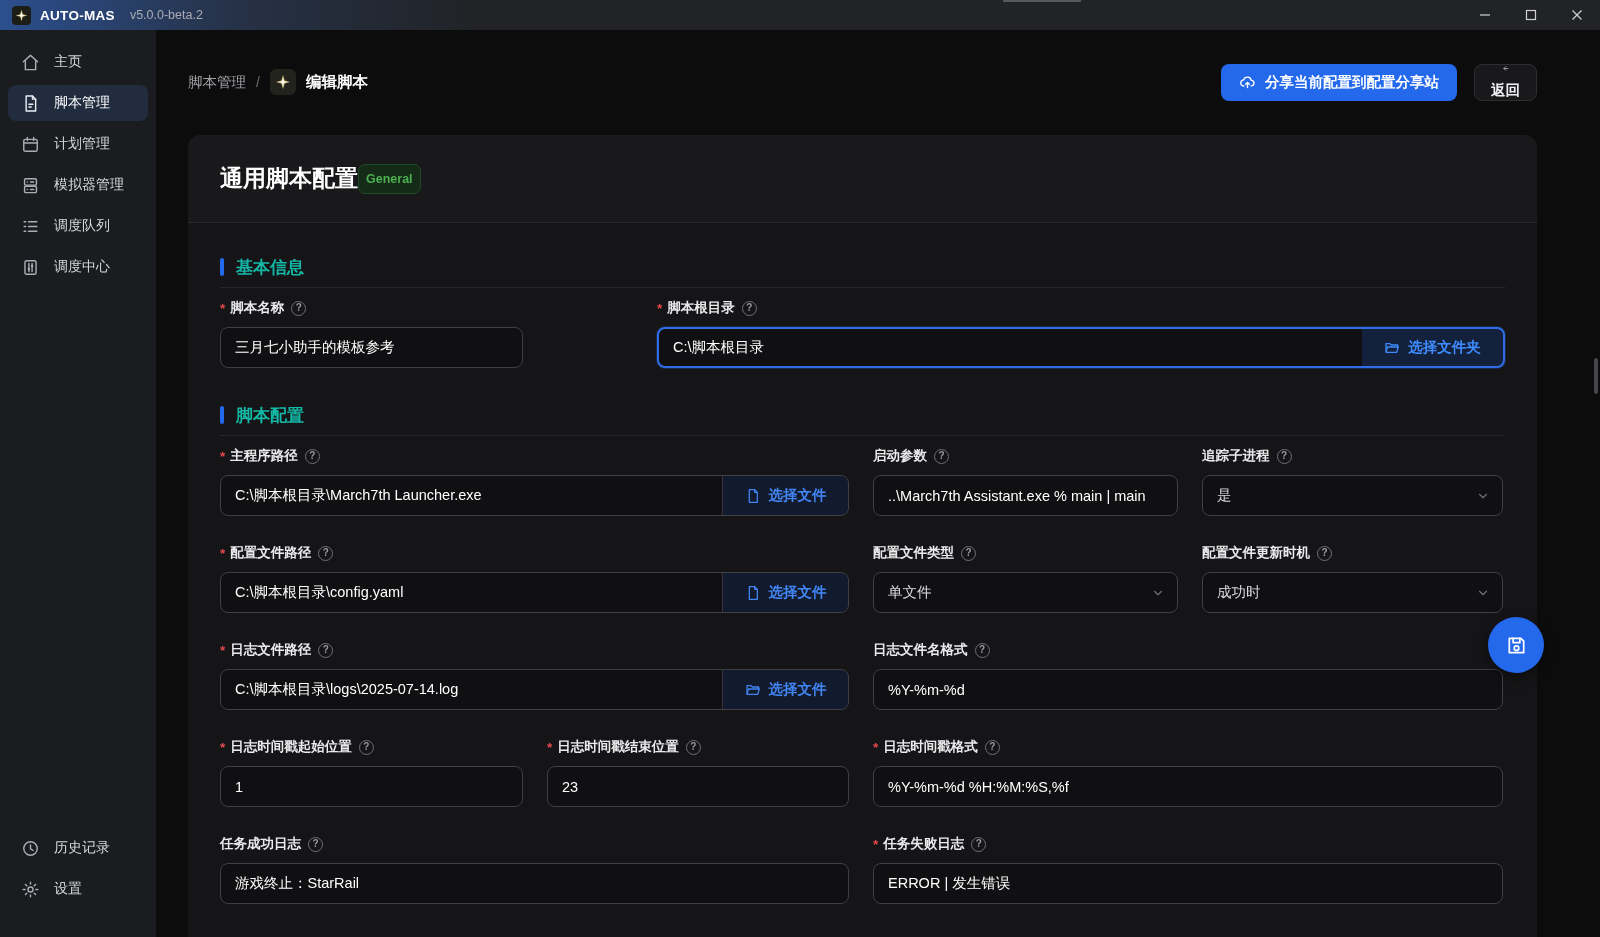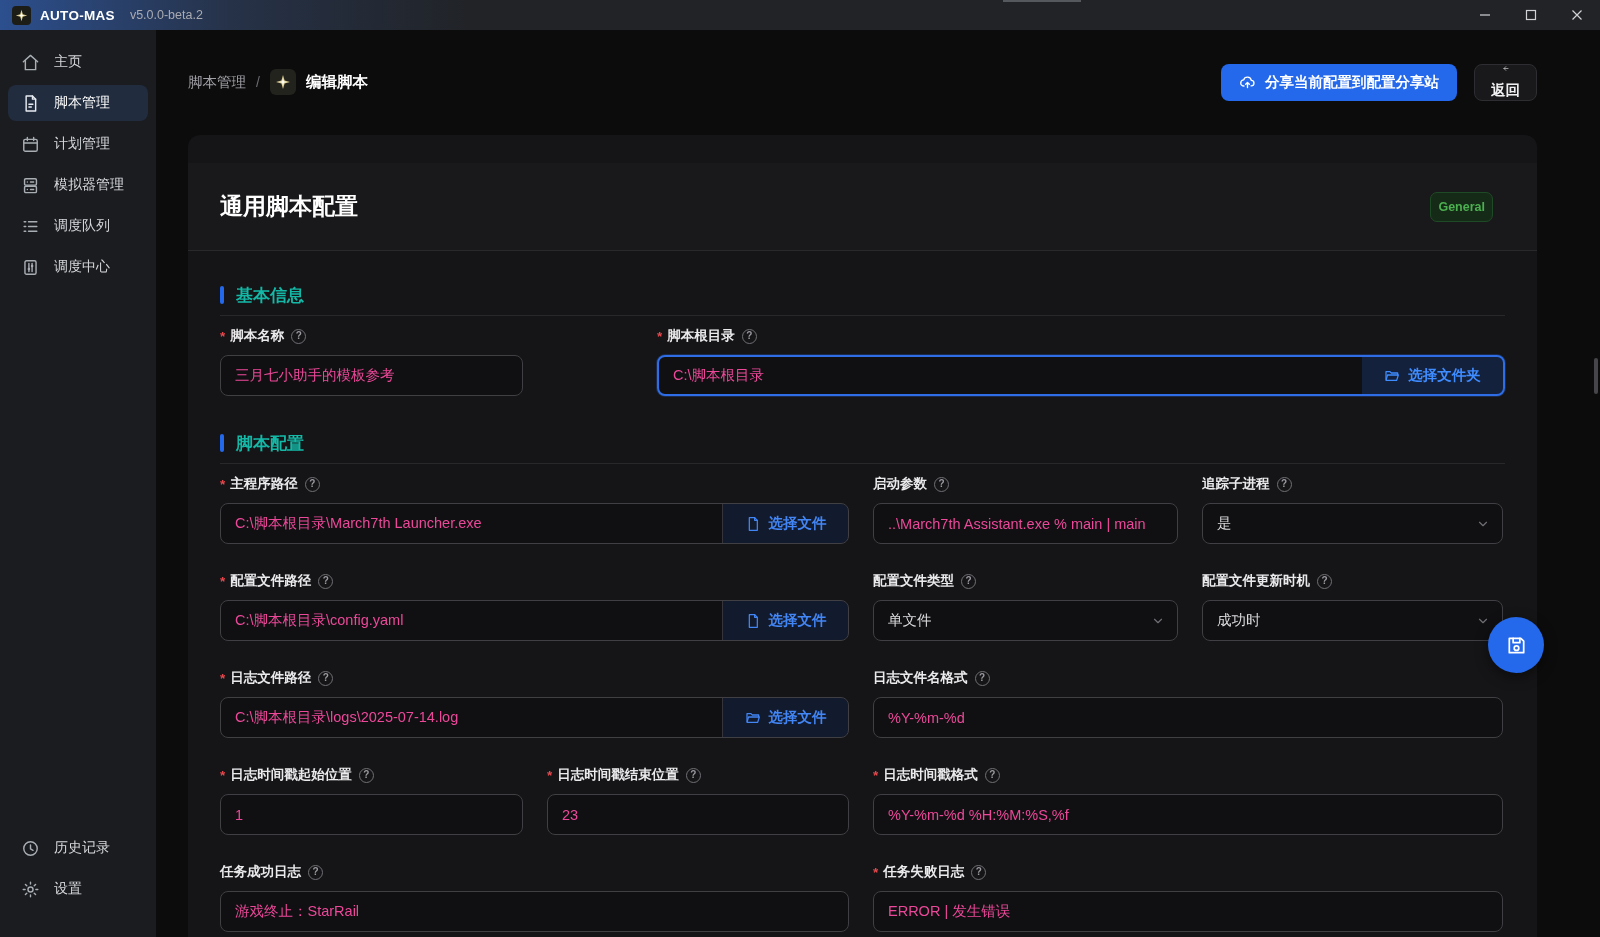--- a/index.html
+++ b/index.html
@@ -46,21 +46,21 @@
   .btn-share { height:37px; padding:0 18px; border-radius:8px; background:#2468eb; color:#ffffff;
     font-size:14.5px; font-weight:600; border:none; display:flex; align-items:center; gap:9px; cursor:pointer;
     font-family:inherit; }
   .btn-back { height:37px; padding:0 16px; border-radius:8px; background:#19191b; color:#f0f0f2;
     font-size:14.5px; font-weight:600; border:1px solid #2e2e32; display:flex; align-items:center; gap:9px;
     cursor:pointer; font-family:inherit;flex-direction:column; }
 
   
   .card { width:1349px; height:802px; border-radius:12px 12px 0 0; background:#151517; overflow:hidden; }
   .card-header { height:88px; background:#19191b; border-bottom:1px solid #29292c;
-    display:flex; align-items:center; justify-content:space-between; padding:0 44px 0 32px;margin-top:28px; }
+    display:flex; align-items:center; padding:0 44px 0 32px; }
   .card-title { font-size:23px; font-weight:700; color:#ffffff; }
   .badge-general { background:#152b18; border:1px solid #1f4a26; color:#4caf50;
     font-size:12.5px; font-weight:600; padding:7px 7px; border-radius:7px; }
   .card-body { padding:33px 32px 0 32px; }
 
   .section-head { display:flex; align-items:center; gap:12px; height:22px; margin-bottom:9px; }
   .accent-bar { width:4px; height:18px; border-radius:2px; background:#2468eb; }
   .section-title { font-size:17px; font-weight:700; color:#14b8a6; }
   .section-divider { height:1px; background:#28282b; border:none; margin-bottom:12px; }
 
@@ -69,21 +69,21 @@
   .span-2 { grid-column:span 2; }
 
   .field-label { display:flex; align-items:center; height:16px; margin-bottom:11px;
     font-size:13.5px; font-weight:700; color:#eaeaec; }
   .req { color:#e5484d; margin-right:5px; font-weight:700; }
   .help { width:15px; height:15px; border:1.3px solid #6f6f75; border-radius:50%; margin-left:7px;
     display:inline-flex; align-items:center; justify-content:center; color:#9a9aa0; }
   .help::after { content:"?"; font-size:10px; font-weight:700; line-height:1; }
 
   .tinput { width:100%; height:41px; background:#101012; border:1.5px solid #3f3f44; border-radius:8px;
-    color:#ec4899; font-size:14.5px; padding:0 14px; font-family:inherit; outline:none; }
+    color:#ffffff; font-size:14.5px; padding:0 14px; font-family:inherit; outline:none; }
   .input-wrap { display:flex; height:41px; background:#101012; border:1.5px solid #3f3f44;
     border-radius:8px; overflow:hidden; }
   .input-wrap .tinput { border:none; border-radius:0; flex:1; height:100%; background:transparent; }
   .attach-btn { width:126px; flex:none; background:rgba(36,104,235,0.13); border:none;
     border-left:1.5px solid #34343a; color:#4285f4; font-size:14.5px; font-weight:700;
     display:flex; align-items:center; justify-content:center; gap:8px; cursor:pointer; font-family:inherit; }
   .input-wrap.focused { border:2px solid #2e6de5; box-shadow:0 0 0 1px rgba(46,109,229,0.25); }
   .input-wrap.focused .attach-btn { width:141px; background:rgba(36,104,235,0.20); color:#3f8cff; border-left:none; }
   .attach-btn svg { width:16px; height:16px; }
 

